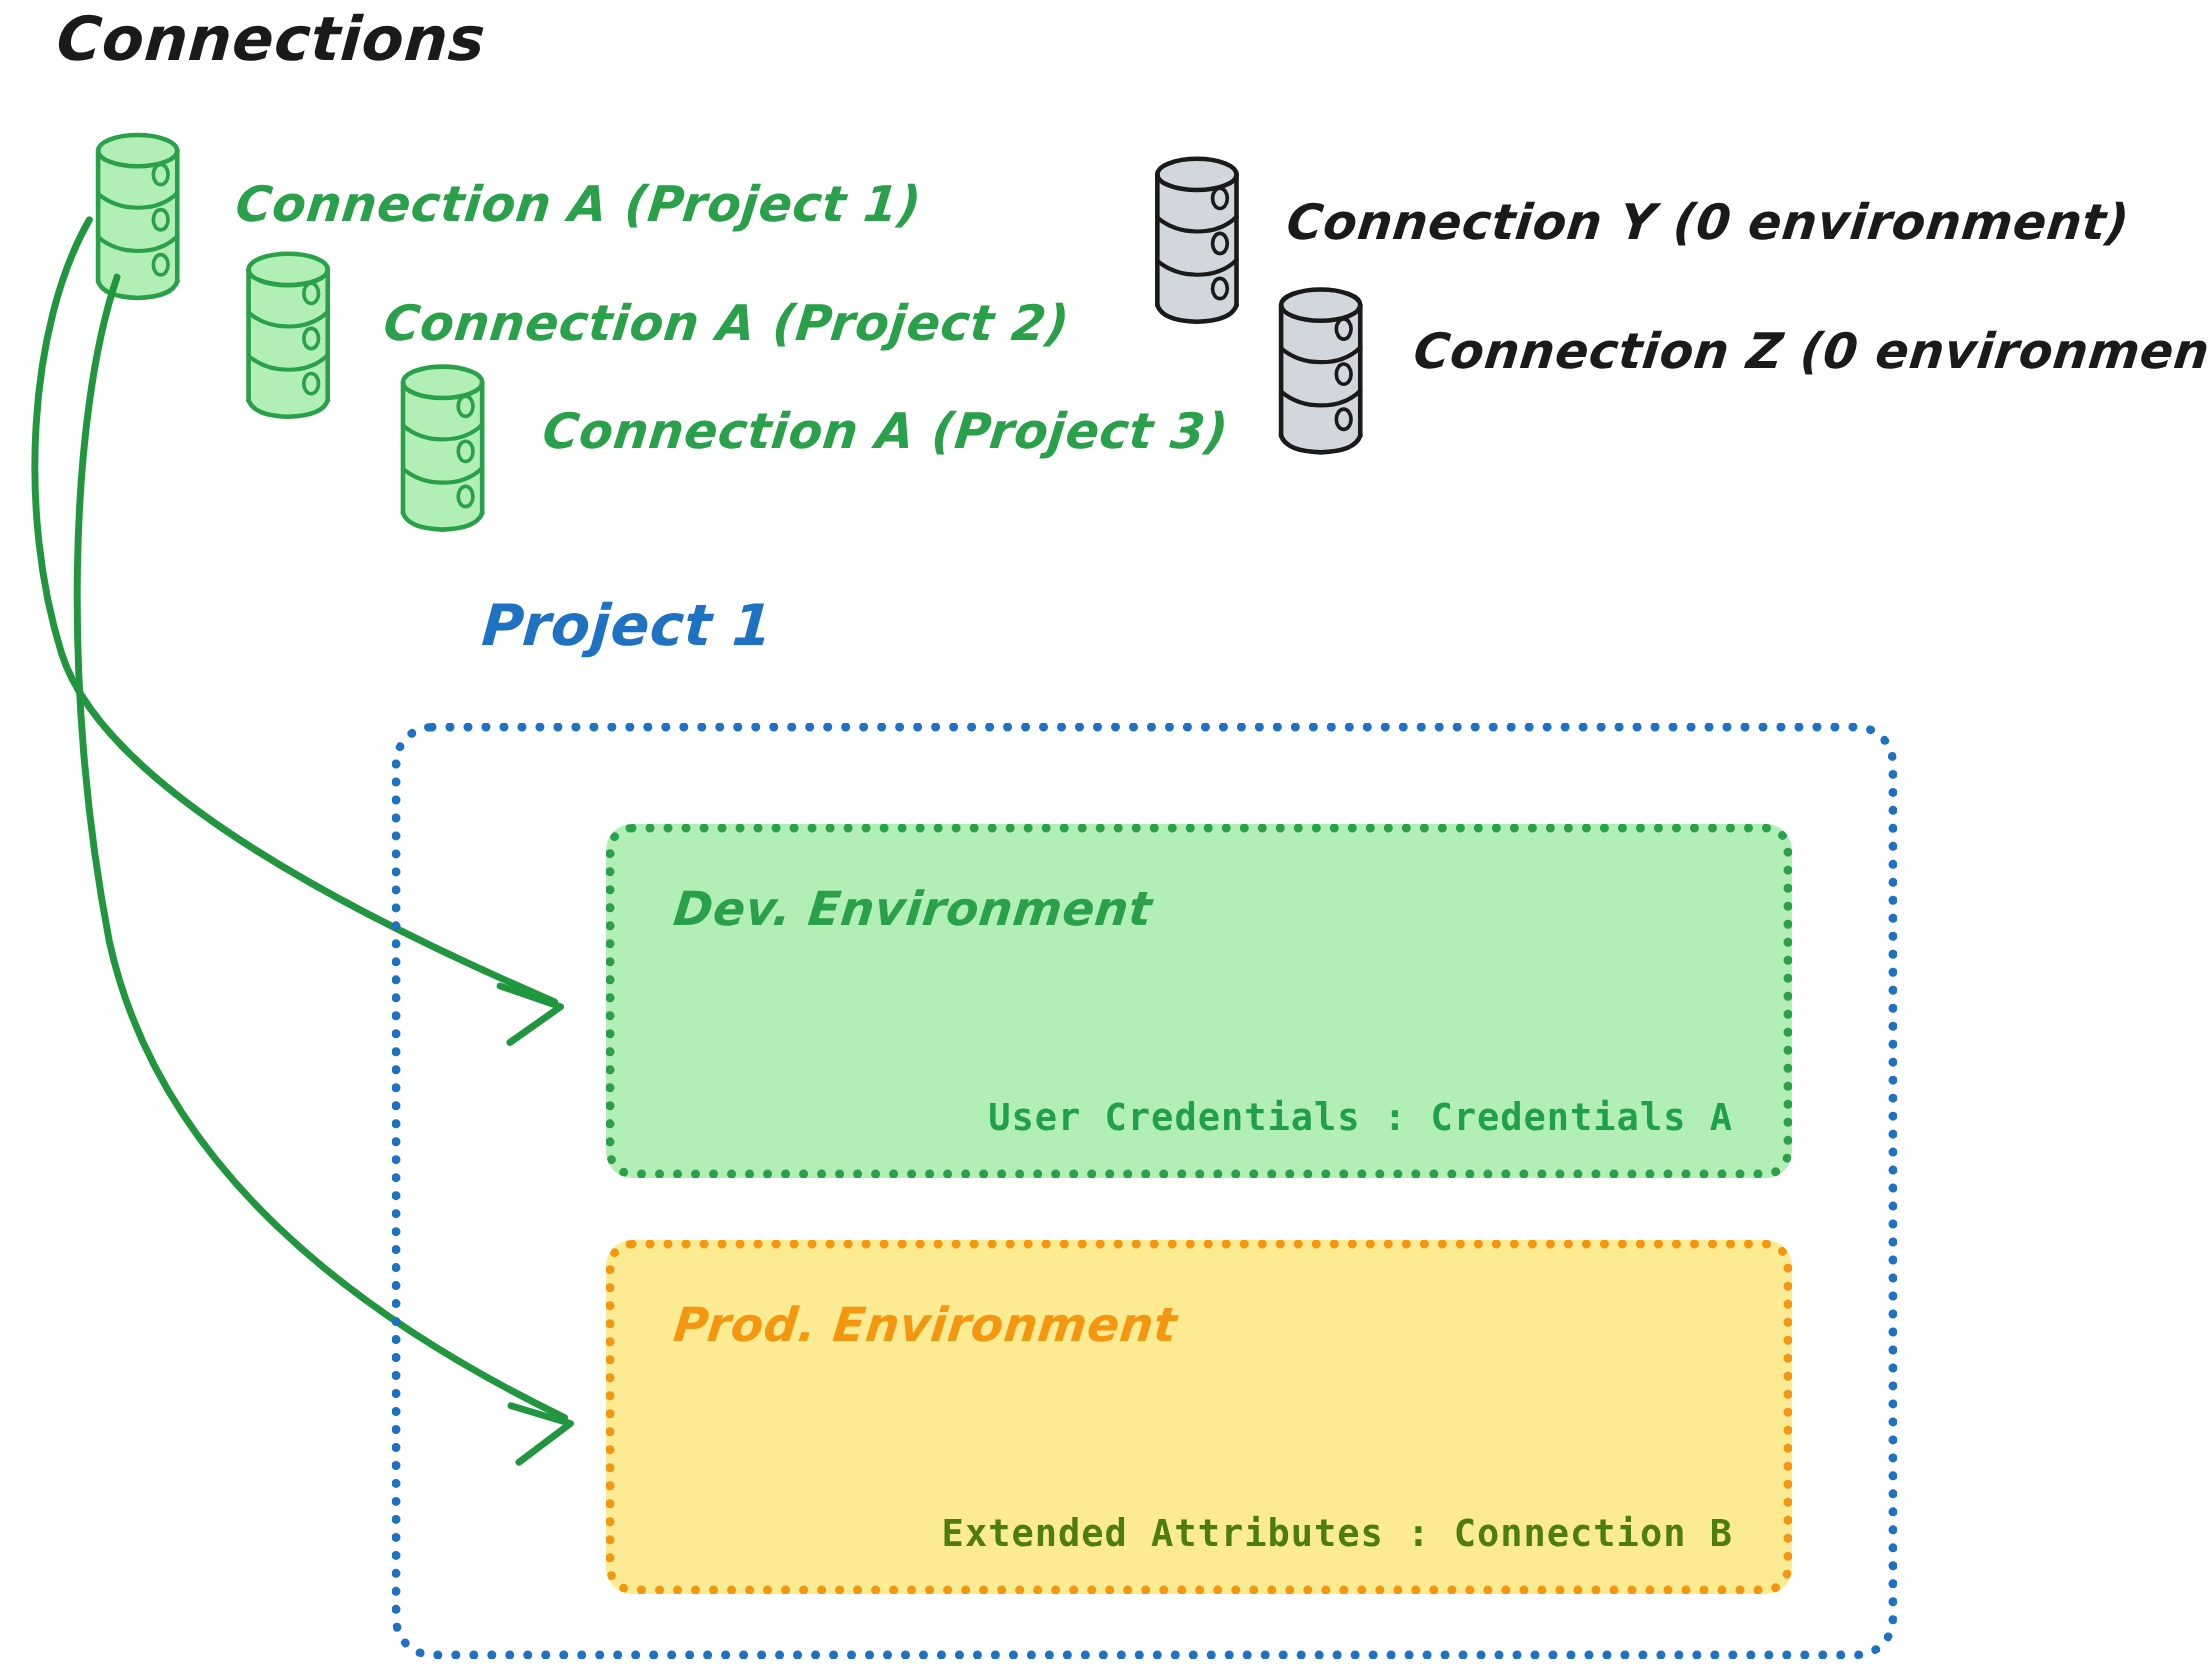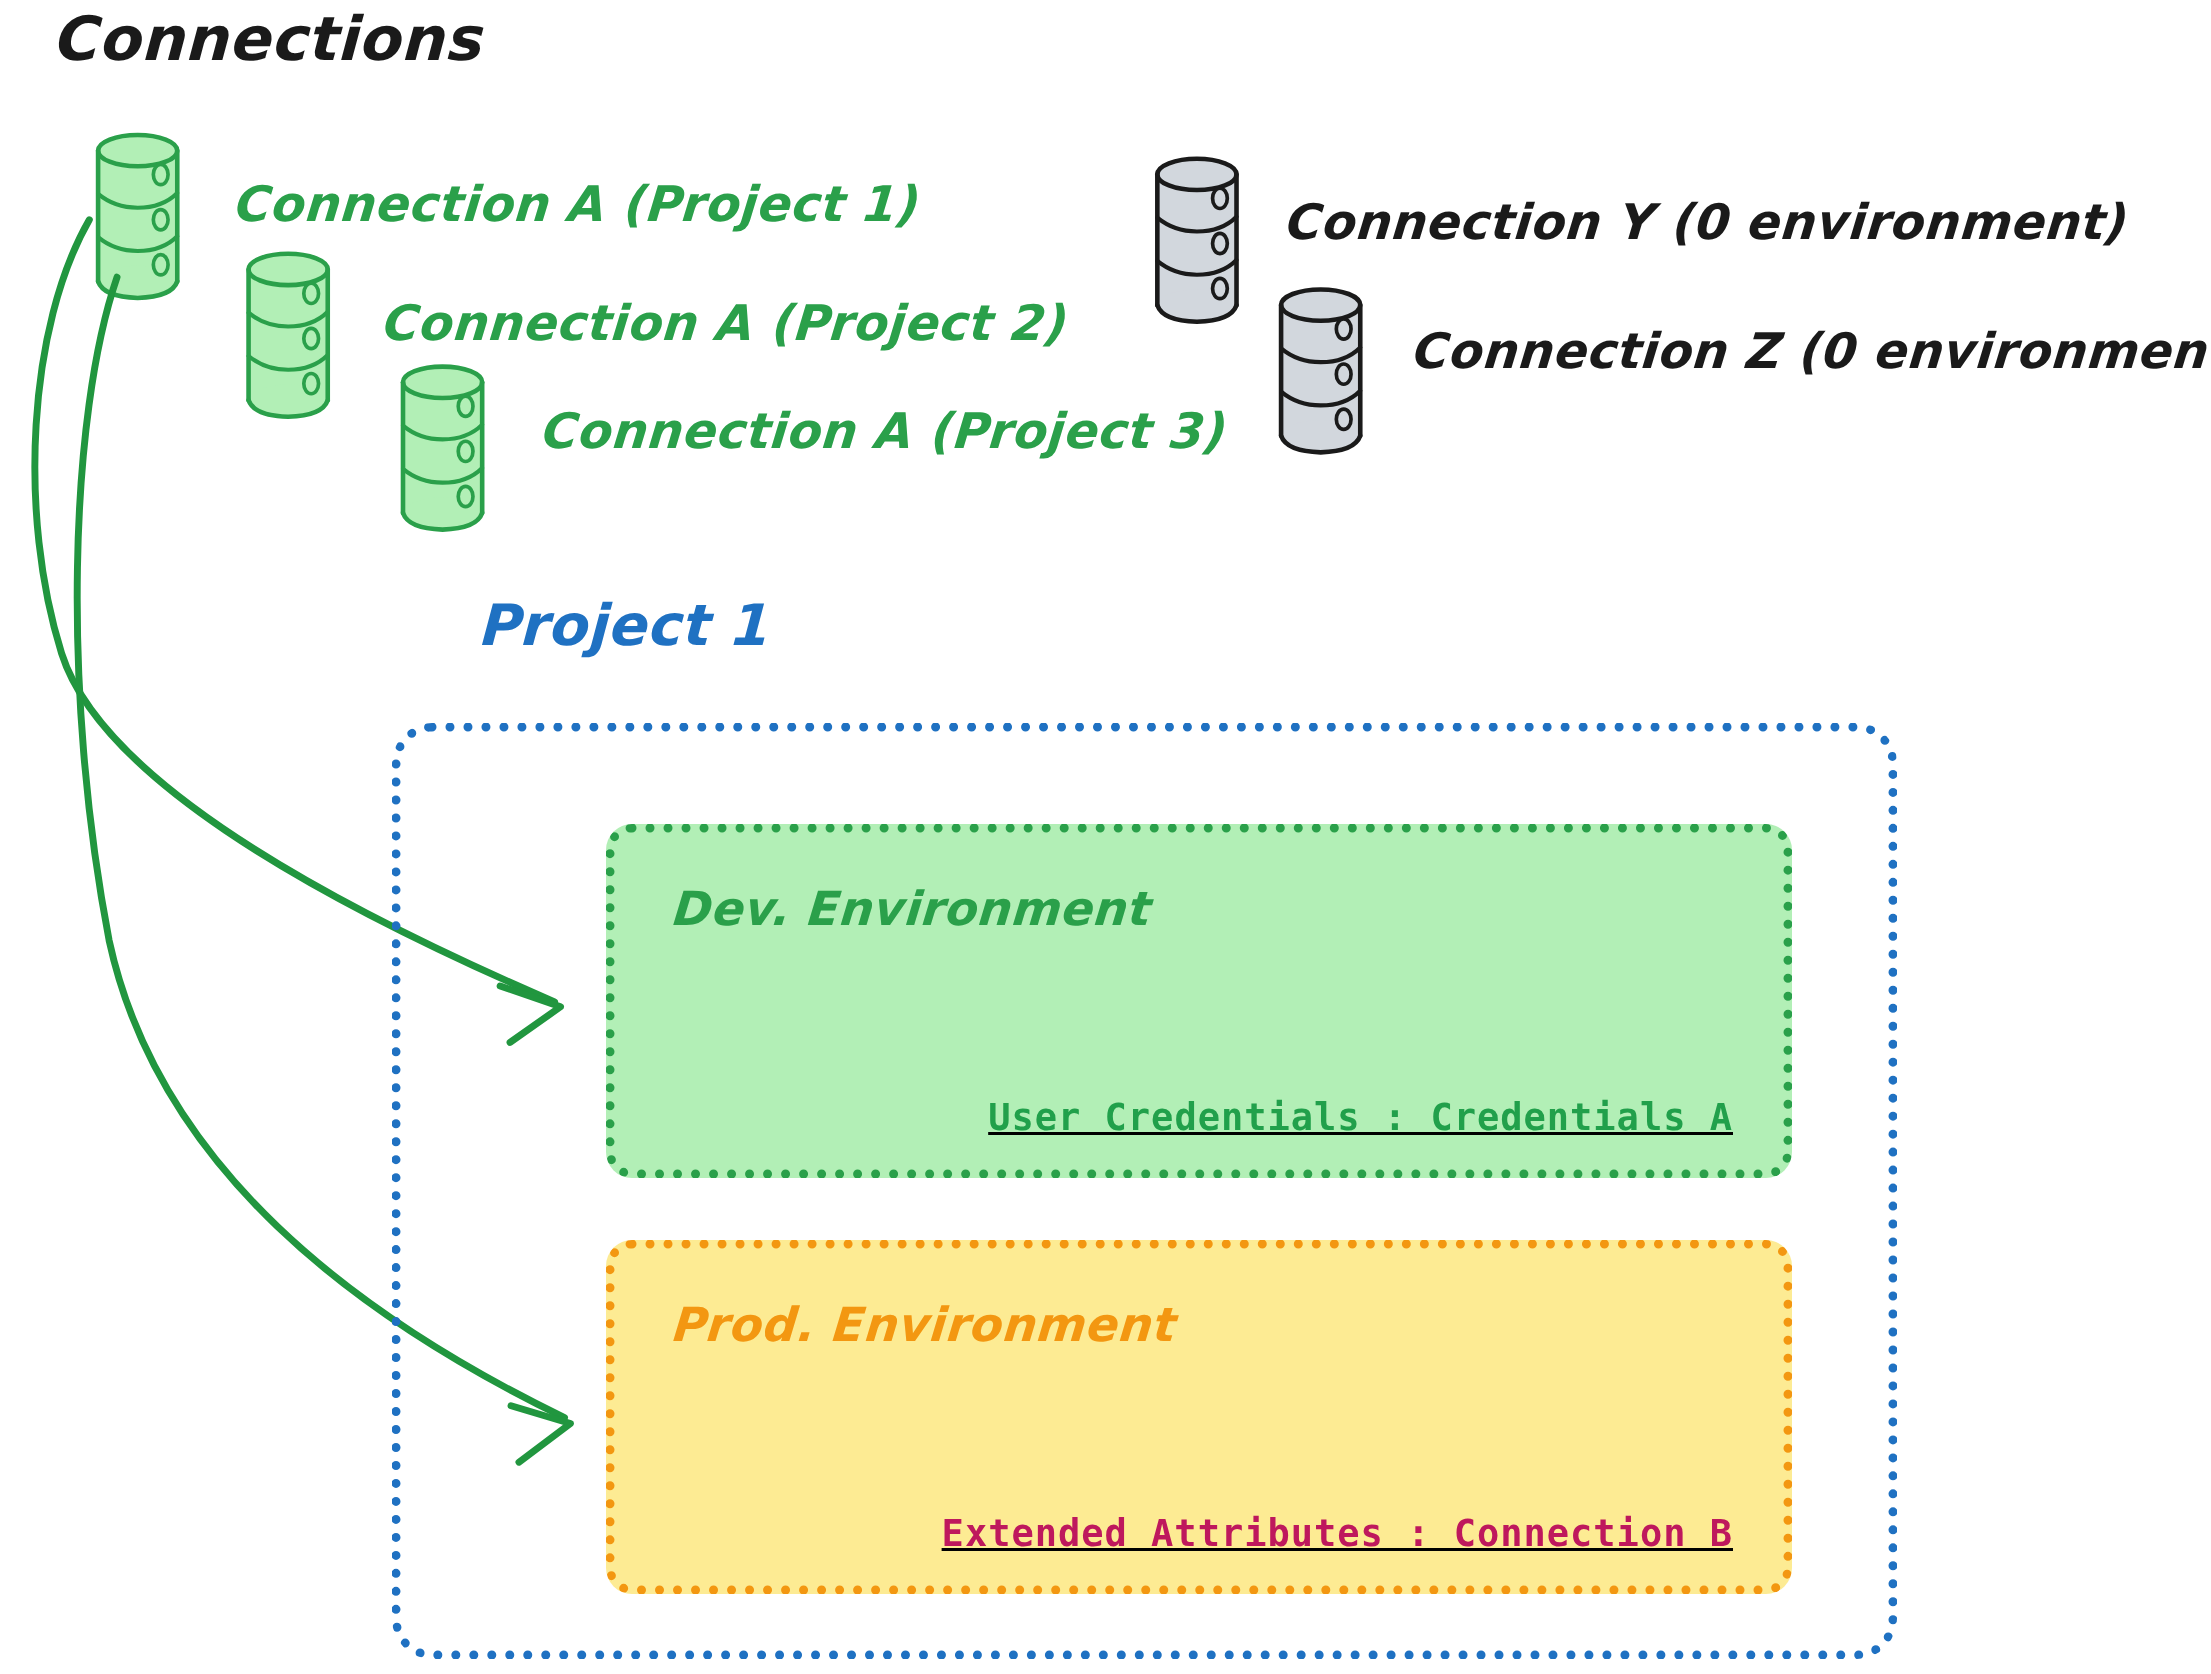--- a/index.html
+++ b/index.html
@@ -101,30 +101,29 @@
     white-space: pre;
   }
   #dev-title { left: 59px; top: 48px; color: #2aa04a; }
   #prod-title { left: 59px; top: 48px; color: #f39711; }
 
   .env-rows {
     position: absolute;
     right: 50px;
     bottom: 26px;
     text-align: center;
-    text-decoration: underline;
   }
   .env-row {
     font-size: 37px;
     letter-spacing: 1px;
     white-space: pre;
     line-height: 1.32;
   }
   .row-green { color: #21a04b; }
-  .row-red   { color: #be185d; }
+  .row-red   { color: #4d7c0f; }
 </style>
 </head>
 <body>
 
 <div id="canvas">
 
   <svg class="layer" viewBox="0 0 2234 1691" xmlns="http://www.w3.org/2000/svg">
     <defs>
       <g id="cyl-green-3">
 

